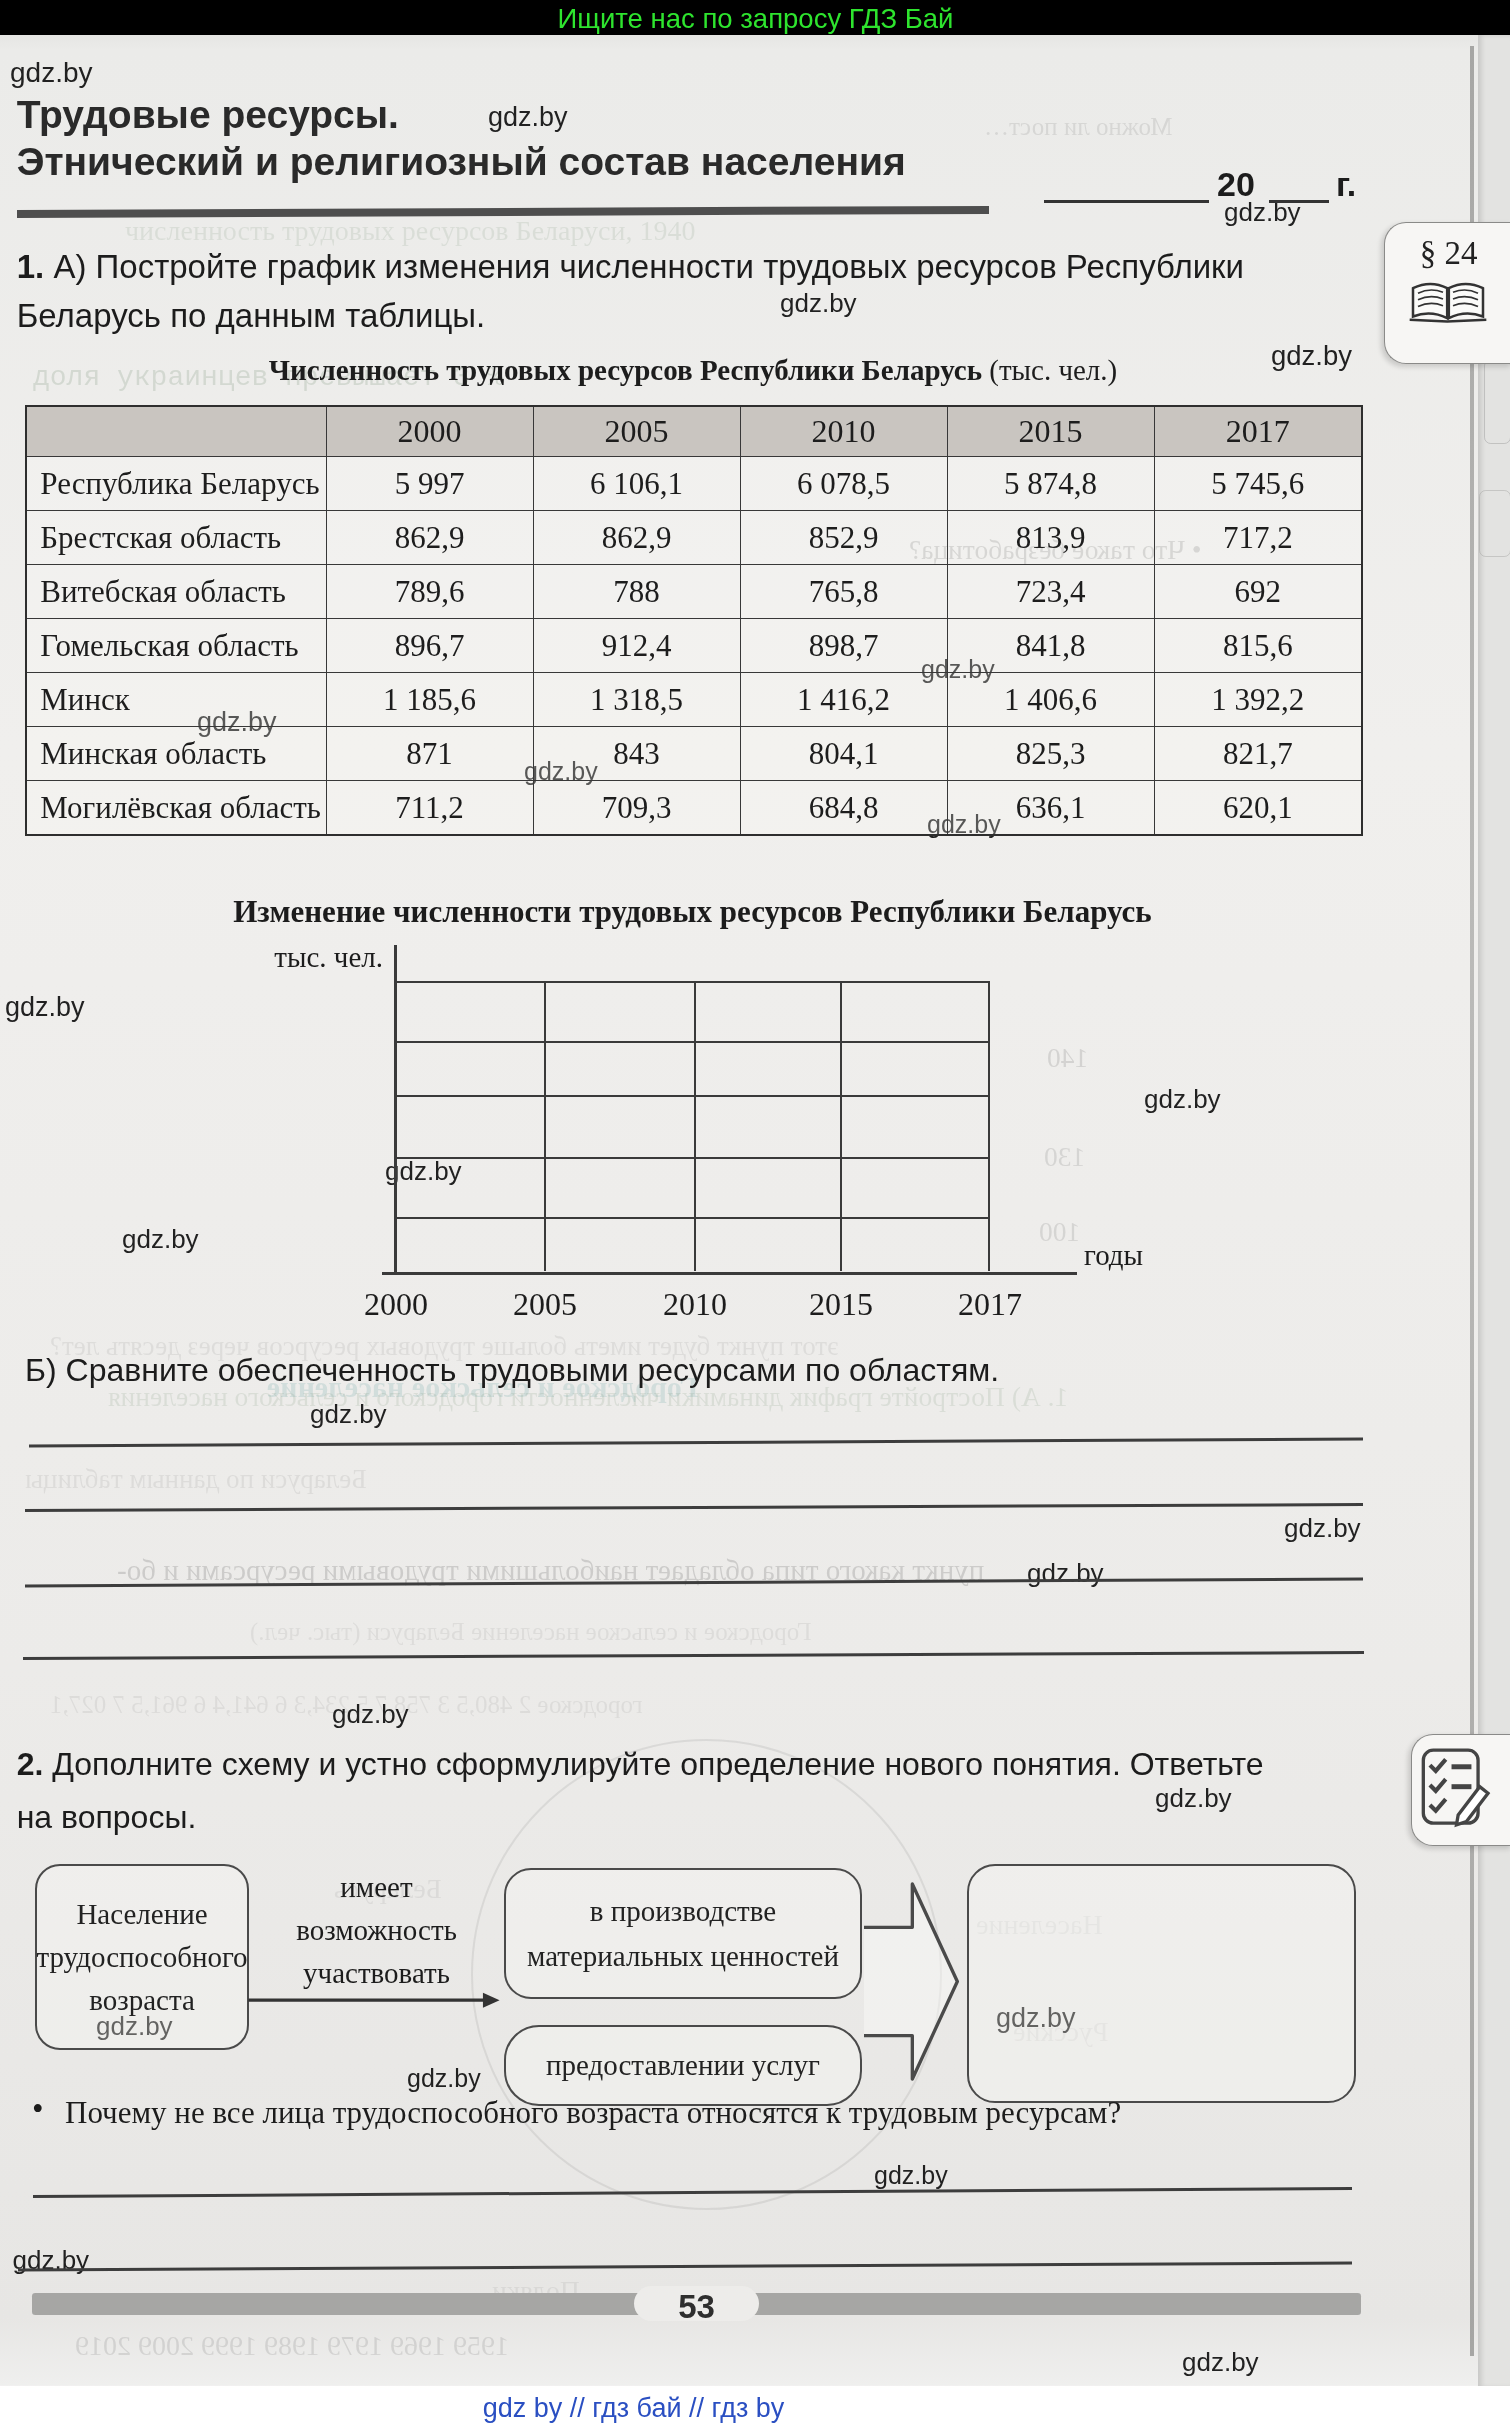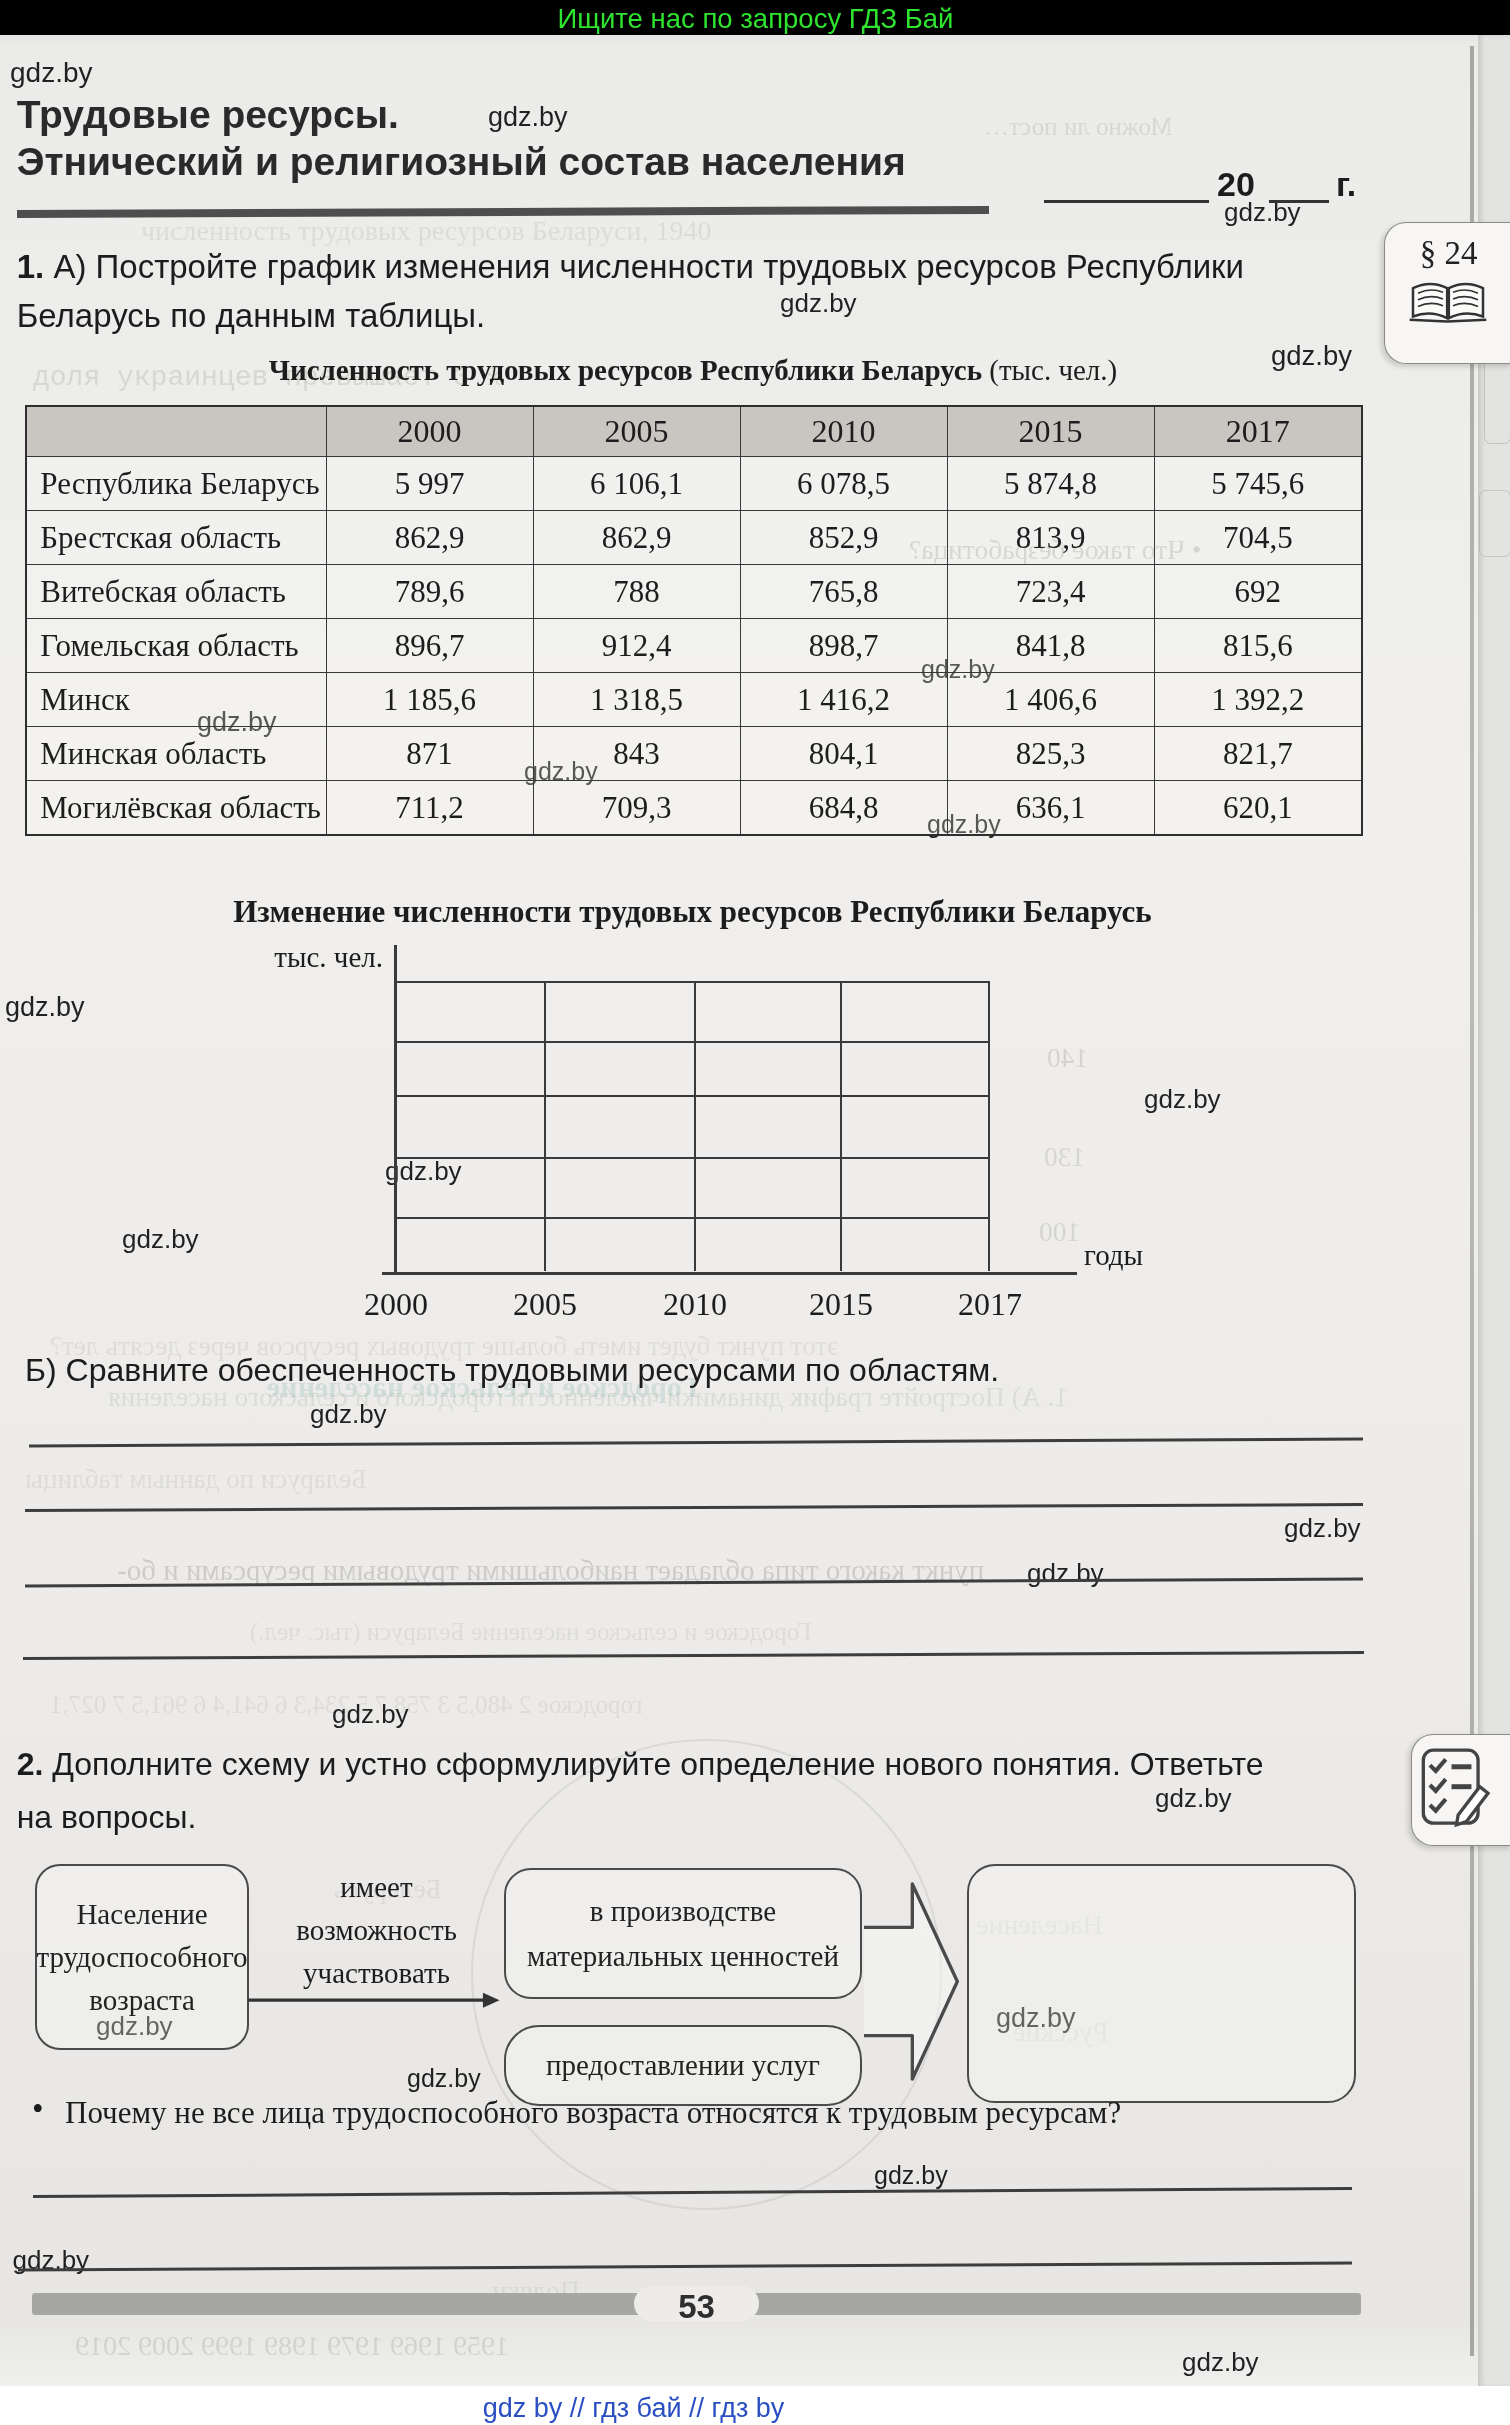--- a/index.html
+++ b/index.html
@@ -26,21 +26,21 @@
   .dtable td.rowname{text-align:left;padding-left:13.3px;}
   .tab{position:absolute;background:#f7f6f4;border:1.7px solid #8a8a88;border-right:none;
        border-radius:22px 0 0 22px;box-shadow:-2.5px 2.5px 5px rgba(0,0,0,.15);z-index:6;}
   .yearlbl{position:absolute;width:108px;text-align:center;font-size:32px;}
 </style>
 </head>
 <body>
 
 <div id="page">
 
-  <span class="bleed" style="left:125px;top:215px;font-size:28px;opacity:.14;color:#6d8a6d;margin-left:16px;">численность трудовых ресурсов Беларуси, 1940</span>
+  <span class="bleed" style="left:125px;top:215px;font-size:28px;opacity:.14;color:#6d8a6d;">численность трудовых ресурсов Беларуси, 1940</span>
   <span class="bleed mir" style="left:984px;top:113px;font-size:25px;opacity:.18;color:#7a7a7a;">Можно ли пост…</span>
   <span class="bleed" style="left:33px;top:362px;font-size:28px;opacity:.20;color:#6d8a6d;font-family:Liberation Mono, monospace;">доля украинцев превышает 3 %</span>
   <span class="bleed" style="left:100px;top:412px;font-size:30px;opacity:.16;color:#6d8a6d;">Обозначьте на картосхеме разными цветами области</span>
   <span class="bleed mir" style="left:909px;top:534px;font-size:27.5px;opacity:.30;color:#7a7a7a;">• Что такое безработица?</span>
   <span class="bleed mir" style="left:1047px;top:1042px;font-size:27.5px;opacity:.22;color:#777;">140</span>
   <span class="bleed mir" style="left:1044px;top:1141px;font-size:27.5px;opacity:.20;color:#777;">130</span>
   <span class="bleed mir" style="left:1039px;top:1216px;font-size:27.5px;opacity:.20;color:#777;">100</span>
   <span class="bleed mir" style="left:117px;top:1554px;font-size:29px;opacity:.25;color:#6f6f6f;">пункт какого типа обладает наибольшими трудовыми ресурсами и бо-</span>
   <span class="bleed mir" style="left:267px;top:1370px;font-size:30px;font-weight:bold;opacity:.15;color:#3a8a8a;">Городское и сельское население</span>
   <span class="bleed mir" style="left:334px;top:1873px;font-size:28px;opacity:.12;color:#777;">Беларусь</span>
@@ -141,21 +141,21 @@
       <td>6 078,5</td>
       <td>5 874,8</td>
       <td>5 745,6</td>
     </tr>
     <tr>
       <td class="rowname">Брестская область</td>
       <td>862,9</td>
       <td>862,9</td>
       <td>852,9</td>
       <td>813,9</td>
-      <td>704,5</td>
+      <td>717,2</td>
     </tr>
     <tr>
       <td class="rowname">Витебская область</td>
       <td>789,6</td>
       <td>788</td>
       <td>765,8</td>
       <td>723,4</td>
       <td>692</td>
     </tr>
     <tr>

